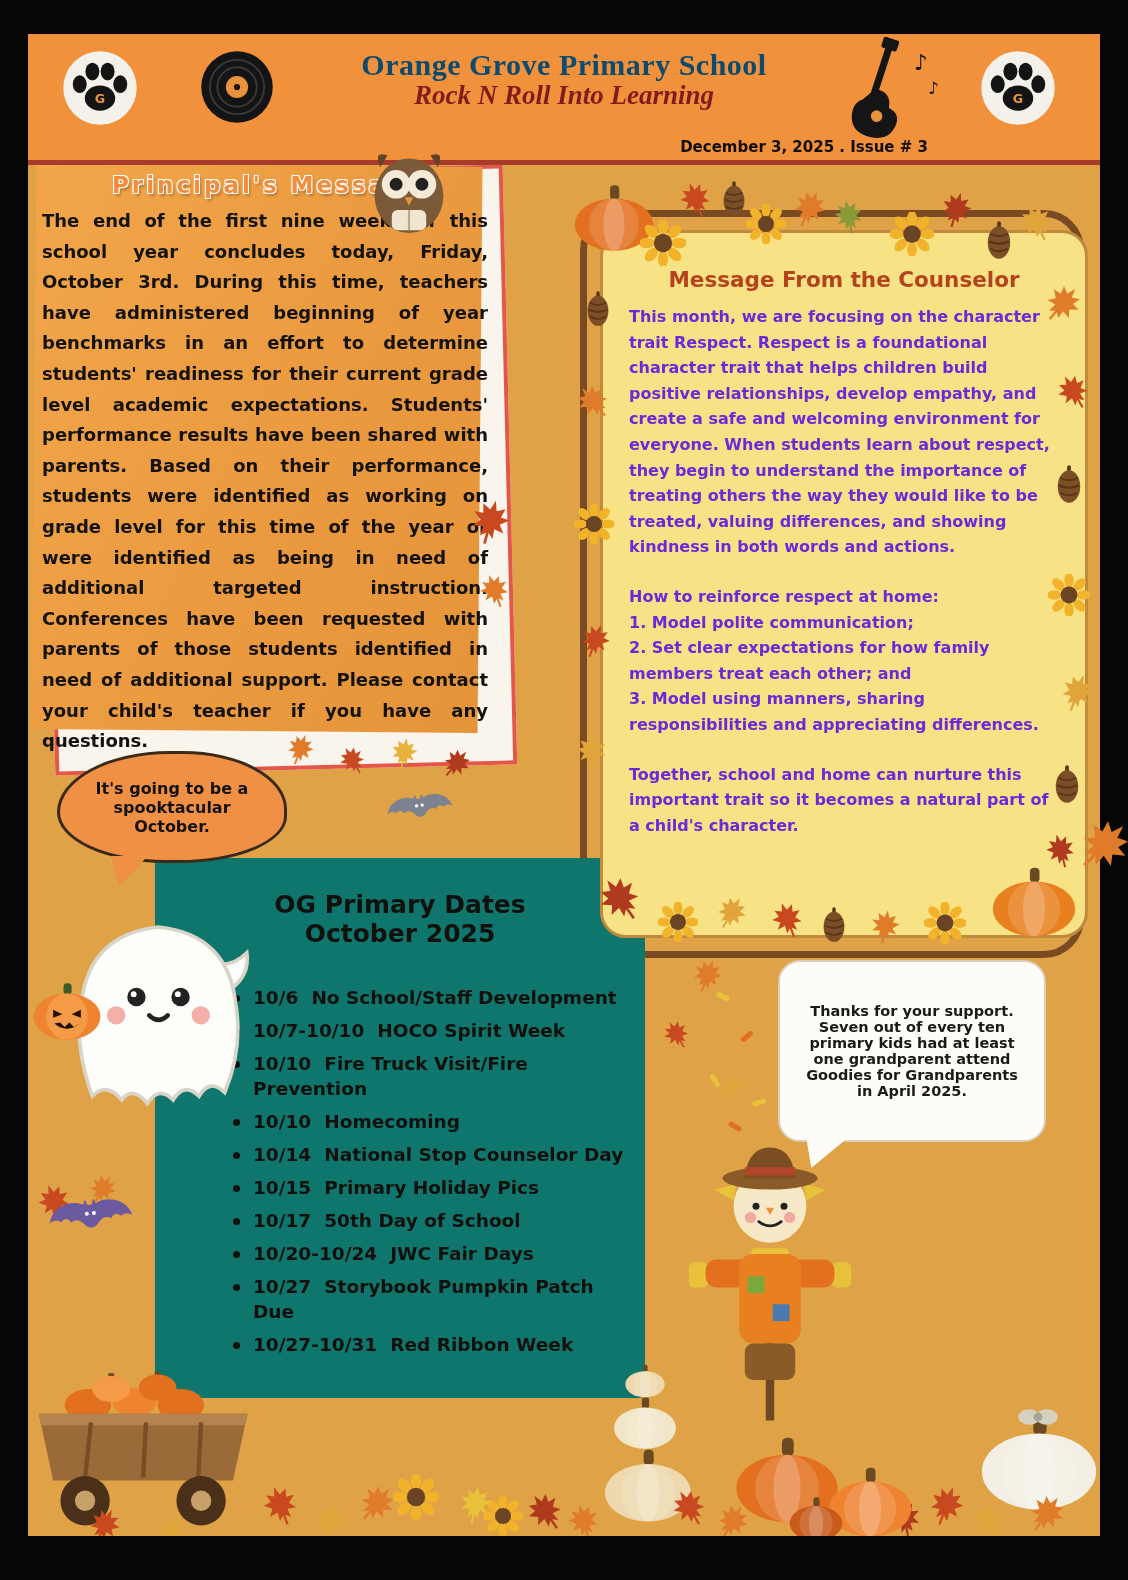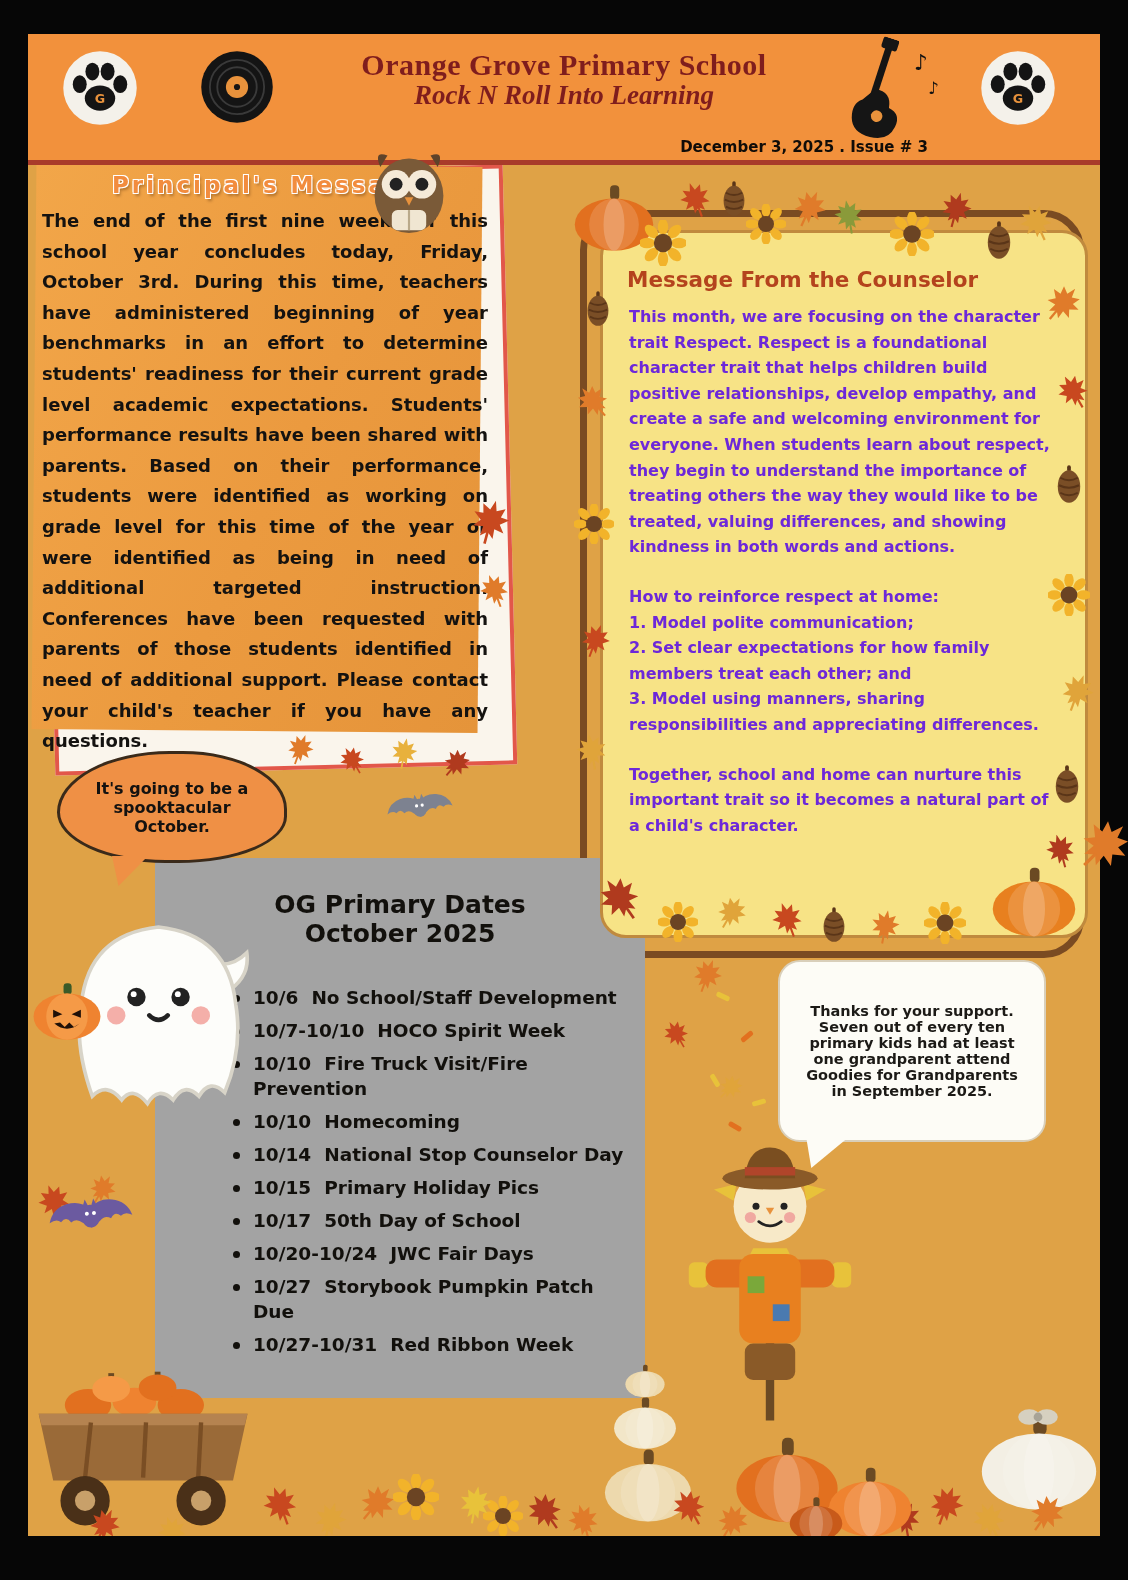--- a/index.html
+++ b/index.html
@@ -5,21 +5,21 @@
   * { margin:0; padding:0; box-sizing:border-box; }
   html,body { background:#000; }
   body { font-family:"DejaVu Sans", sans-serif; }
 
   .page-frame { position:relative; width:1128px; height:1580px; background:#060606; overflow:hidden; margin:0 auto; }
   .page { position:absolute; left:28px; top:34px; width:1072px; height:1502px; background:#dfa246; overflow:hidden; }
 
   
   .header { position:absolute; left:0; top:0; width:100%; height:131px; background:#f2913c; border-bottom:5px solid #a93b2a; z-index:5; }
   .header-title { position:absolute; left:0; right:0; top:14px; text-align:center; }
-  .school-name { font-family:"Liberation Serif", serif; font-weight:bold; font-size:30px; color:#7f1d1d; letter-spacing:0.5px; }
+  .school-name { font-family:"Liberation Serif", serif; font-weight:bold; font-size:30px; color:#0c4a6e; letter-spacing:0.5px; }
   .tagline { font-family:"Liberation Serif", serif; font-weight:bold; font-style:italic; font-size:27px; color:#7f1d1d; margin-top:-2px; }
   .issue-line { position:absolute; right:172px; top:104px; font-size:15px; font-weight:bold; color:#100c08; }
   .music-note { position:absolute; font-size:22px; color:#111; z-index:6; }
 
   .deco { position:absolute; display:block; }
 
   
   .principal-sheet { position:absolute; left:20px; top:136px; width:462px; height:600px; background:#faf5ec; border:4px solid #e2574a; transform:rotate(-1.4deg); z-index:1; }
   .principal-overlay { position:absolute; left:6px; top:131px; width:446px; height:566px; background:linear-gradient(115deg,#f2a649 0%,#eb9a3f 55%,#e5943a 100%); transform:rotate(0.5deg); z-index:2; }
   .principal-title { position:absolute; left:84px; top:138px; z-index:3; font-size:23px; font-weight:bold; letter-spacing:3px; color:#f28c3e;
@@ -30,33 +30,33 @@
   .spooky-bubble { position:absolute; left:29px; top:717px; width:230px; height:112px; background:#ef9045; border:3px solid #3a2a1a;
     border-radius:52% 48% 50% 50% / 58% 55% 44% 48%; display:flex; align-items:center; justify-content:center; text-align:center;
     font-weight:bold; font-size:16px; color:#141210; padding:10px 20px; z-index:6; }
   .spooky-bubble::after { content:""; position:absolute; left:52px; bottom:-26px; width:36px; height:30px; background:#ef9045; clip-path:polygon(0 0,100% 0,18% 100%); }
 
   .gp-bubble { position:absolute; left:750px; top:926px; width:268px; height:182px; background:#fdfcf6; border:2px solid #d9cfba; border-radius:22px;
     display:flex; align-items:center; justify-content:center; text-align:center; font-size:14.5px; font-weight:bold; color:#1c1a16; padding:12px 20px; z-index:6; }
   .gp-bubble::after { content:""; position:absolute; left:26px; bottom:-28px; width:44px; height:32px; background:#fdfcf6; clip-path:polygon(0 0,100% 0,12% 100%); }
 
   
-  .dates-panel { position:absolute; left:127px; top:824px; width:490px; height:540px; background:#a3a3a3; border-radius:6px; z-index:2; }
+  .dates-panel { position:absolute; left:127px; top:824px; width:490px; height:540px; background:#0f766e; border-radius:6px; z-index:2; }
   .dates-title { text-align:center; font-size:25px; font-weight:bold; color:#12100c; }
   .dates-title.first { padding-top:32px; }
   .dates-title.second { margin-top:0; }
   .dates-list { margin:38px 18px 0 76px; list-style:none; }
   .dates-list li { position:relative; font-size:18.5px; font-weight:bold; color:#12100c; line-height:1.35; margin-bottom:8px; padding-left:22px; }
   .dates-list li::before { content:""; position:absolute; left:2px; top:9px; width:7px; height:7px; border-radius:50%; background:#12100c; }
   .dates-list .d { margin-right:13px; }
 
   
   .wreath-ring { position:absolute; left:552px; top:176px; width:504px; height:748px; border:7px solid #7a4b22; border-radius:40px; z-index:1; }
   .counselor-panel { position:absolute; left:572px; top:196px; width:488px; height:708px; background:#f7e386; border:3px solid #c08a3e; border-radius:26px; z-index:3; }
-  .counselor-title { text-align:left; font-size:21.5px; font-weight:bold; color:#b4431d; margin:34px 24px 0; }
+  .counselor-title { text-align:center; font-size:21.5px; font-weight:bold; color:#b4431d; margin:34px 24px 0; }
   .counselor-body { margin:12px 26px 0; font-size:16px; font-weight:bold; color:#6d28d9; line-height:1.6; }
   .counselor-body p { margin:0; }
   .counselor-body p.gap { margin-top:24px; }
 
   .confetti { position:absolute; width:14px; height:5px; border-radius:2px; z-index:5; }
 
   .z4 { z-index:4; } .z5 { z-index:5; } .z6 { z-index:6; } .z3 { z-index:3; }
 </style>
 </head>
 <body>
@@ -394,21 +394,21 @@
         <use href="#sym-sunflower"></use>
       </svg>
     <svg class="deco z4" style="left:552px;top:590px;width:30px;height:35px;color:#c8481f;transform:rotate(20deg)">
         <use href="#sym-leaf"></use>
       </svg>
     <svg class="deco z4" style="left:548px;top:700px;width:32px;height:37px;color:#e0a43a;transform:rotate(-10deg)">
         <use href="#sym-leaf"></use>
       </svg>
 
     <div class="gp-bubble">
-      <span>Thanks for your support. Seven out of every ten primary kids had at least one grandparent attend Goodies for Grandparents in September 2025.</span>
+      <span>Thanks for your support. Seven out of every ten primary kids had at least one grandparent attend Goodies for Grandparents in April 2025.</span>
     </div>
     <svg class="deco z4" style="left:658px;top:1082px;width:168px;height:315px">
         <use href="#sym-scarecrow"></use>
       </svg>
     <svg class="deco z4" style="left:664px;top:925px;width:30px;height:35px;color:#e07b2a;transform:rotate(20deg)">
         <use href="#sym-leaf"></use>
       </svg>
     <svg class="deco z4" style="left:636px;top:986px;width:26px;height:30px;color:#c8481f;transform:rotate(-30deg)">
         <use href="#sym-leaf"></use>
       </svg>

